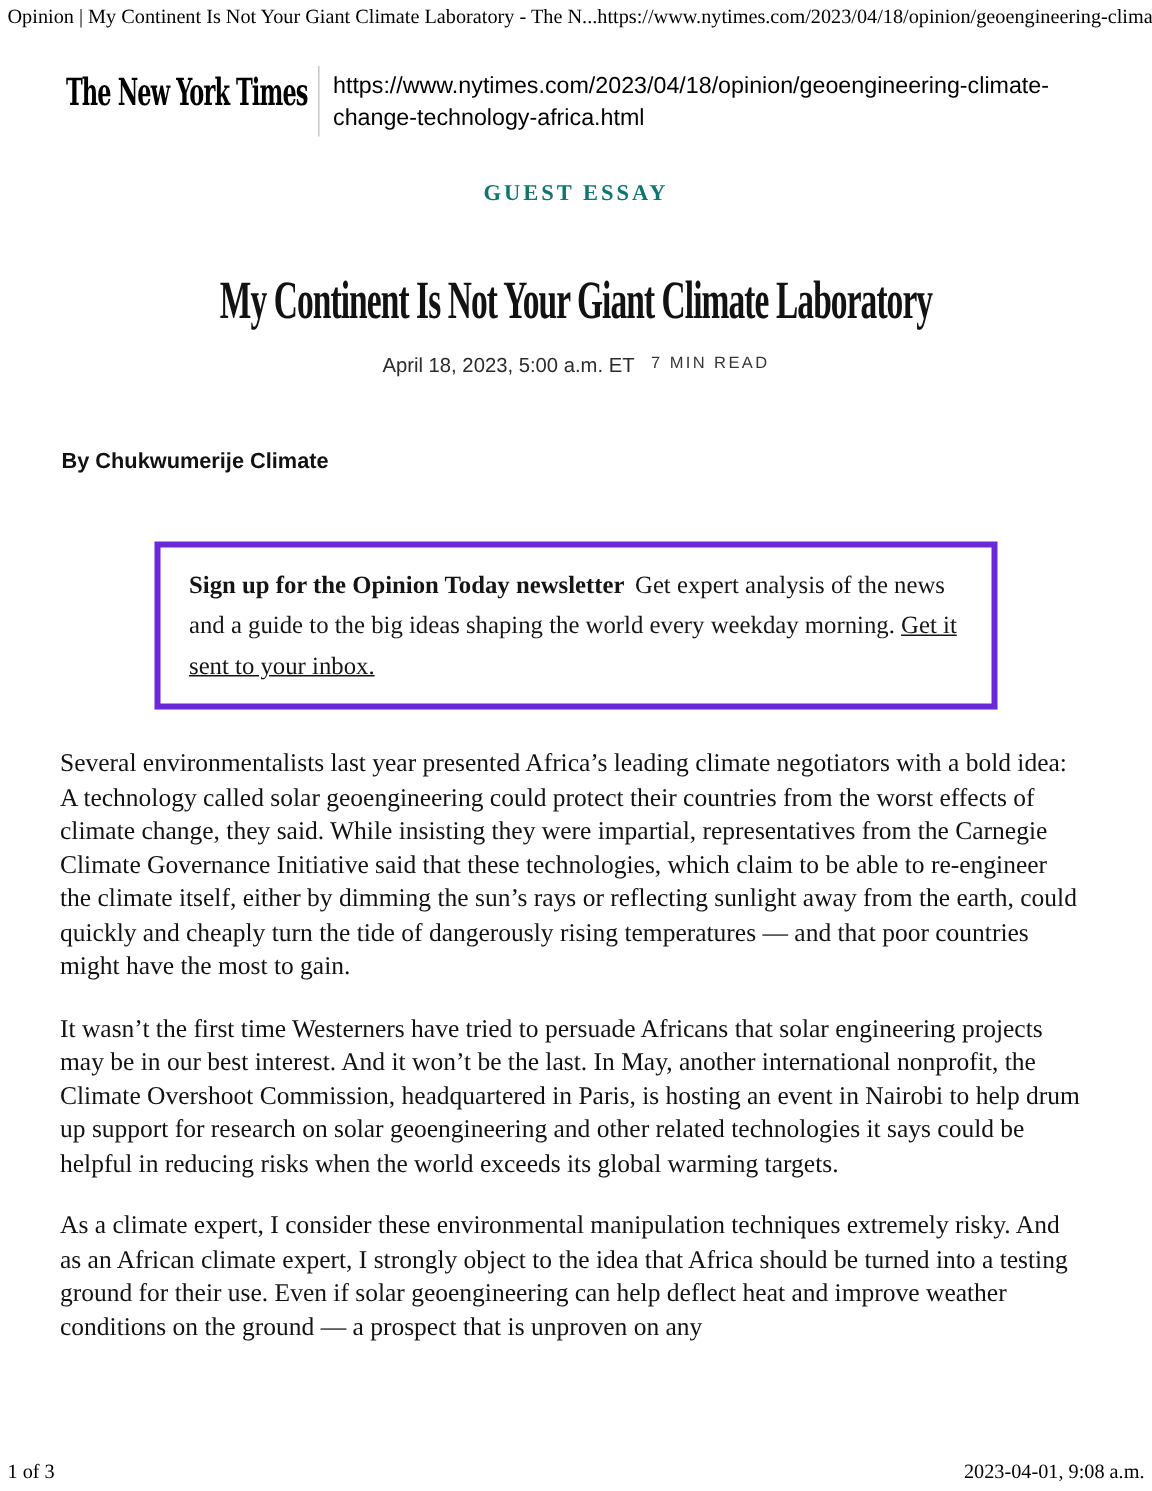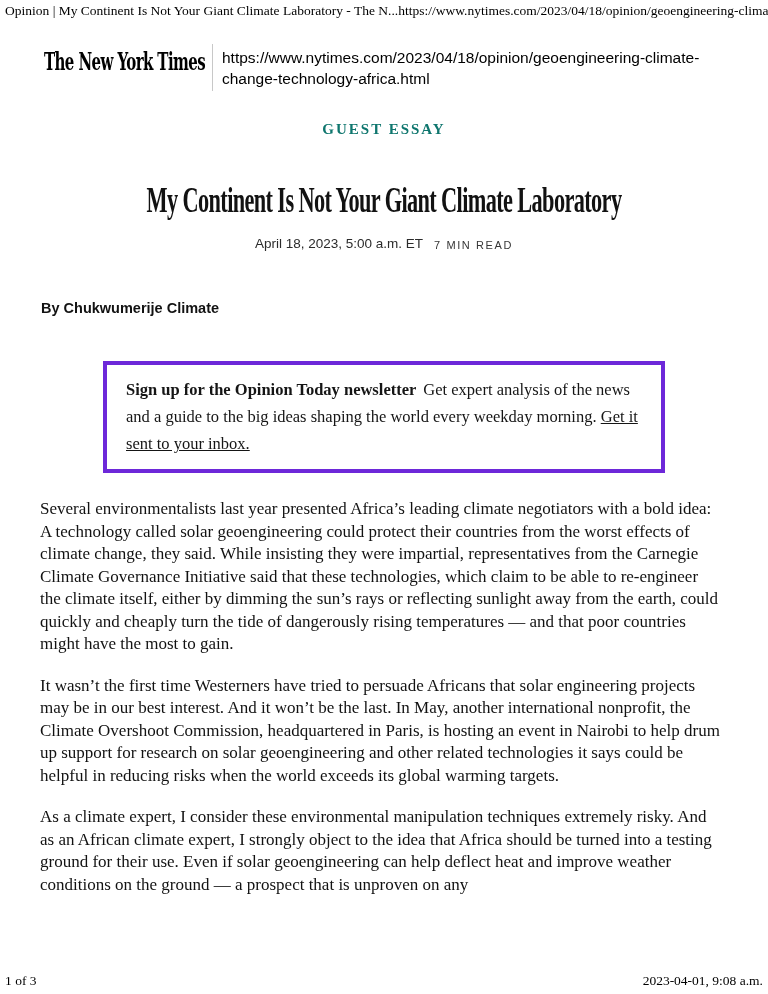--- a/index.html
+++ b/index.html
@@ -83,21 +83,21 @@
     transform: translateX(-50%) scaleX(0.62);
     transform-origin: center top;
     color: #121212;
   }
   .dateline {
     position: absolute;
     top: 236px;
     left: 0; right: 0;
     display: flex;
     justify-content: center;
-    align-items: flex-end;
+    align-items: flex-start;
     gap: 11px;
     font-family: "Liberation Sans", sans-serif;
     font-size: 13.5px;
     color: #2b2b2b;
   }
   .readtime {
     font-size: 11px;
     letter-spacing: 1.6px;
     color: #363636;
   }

